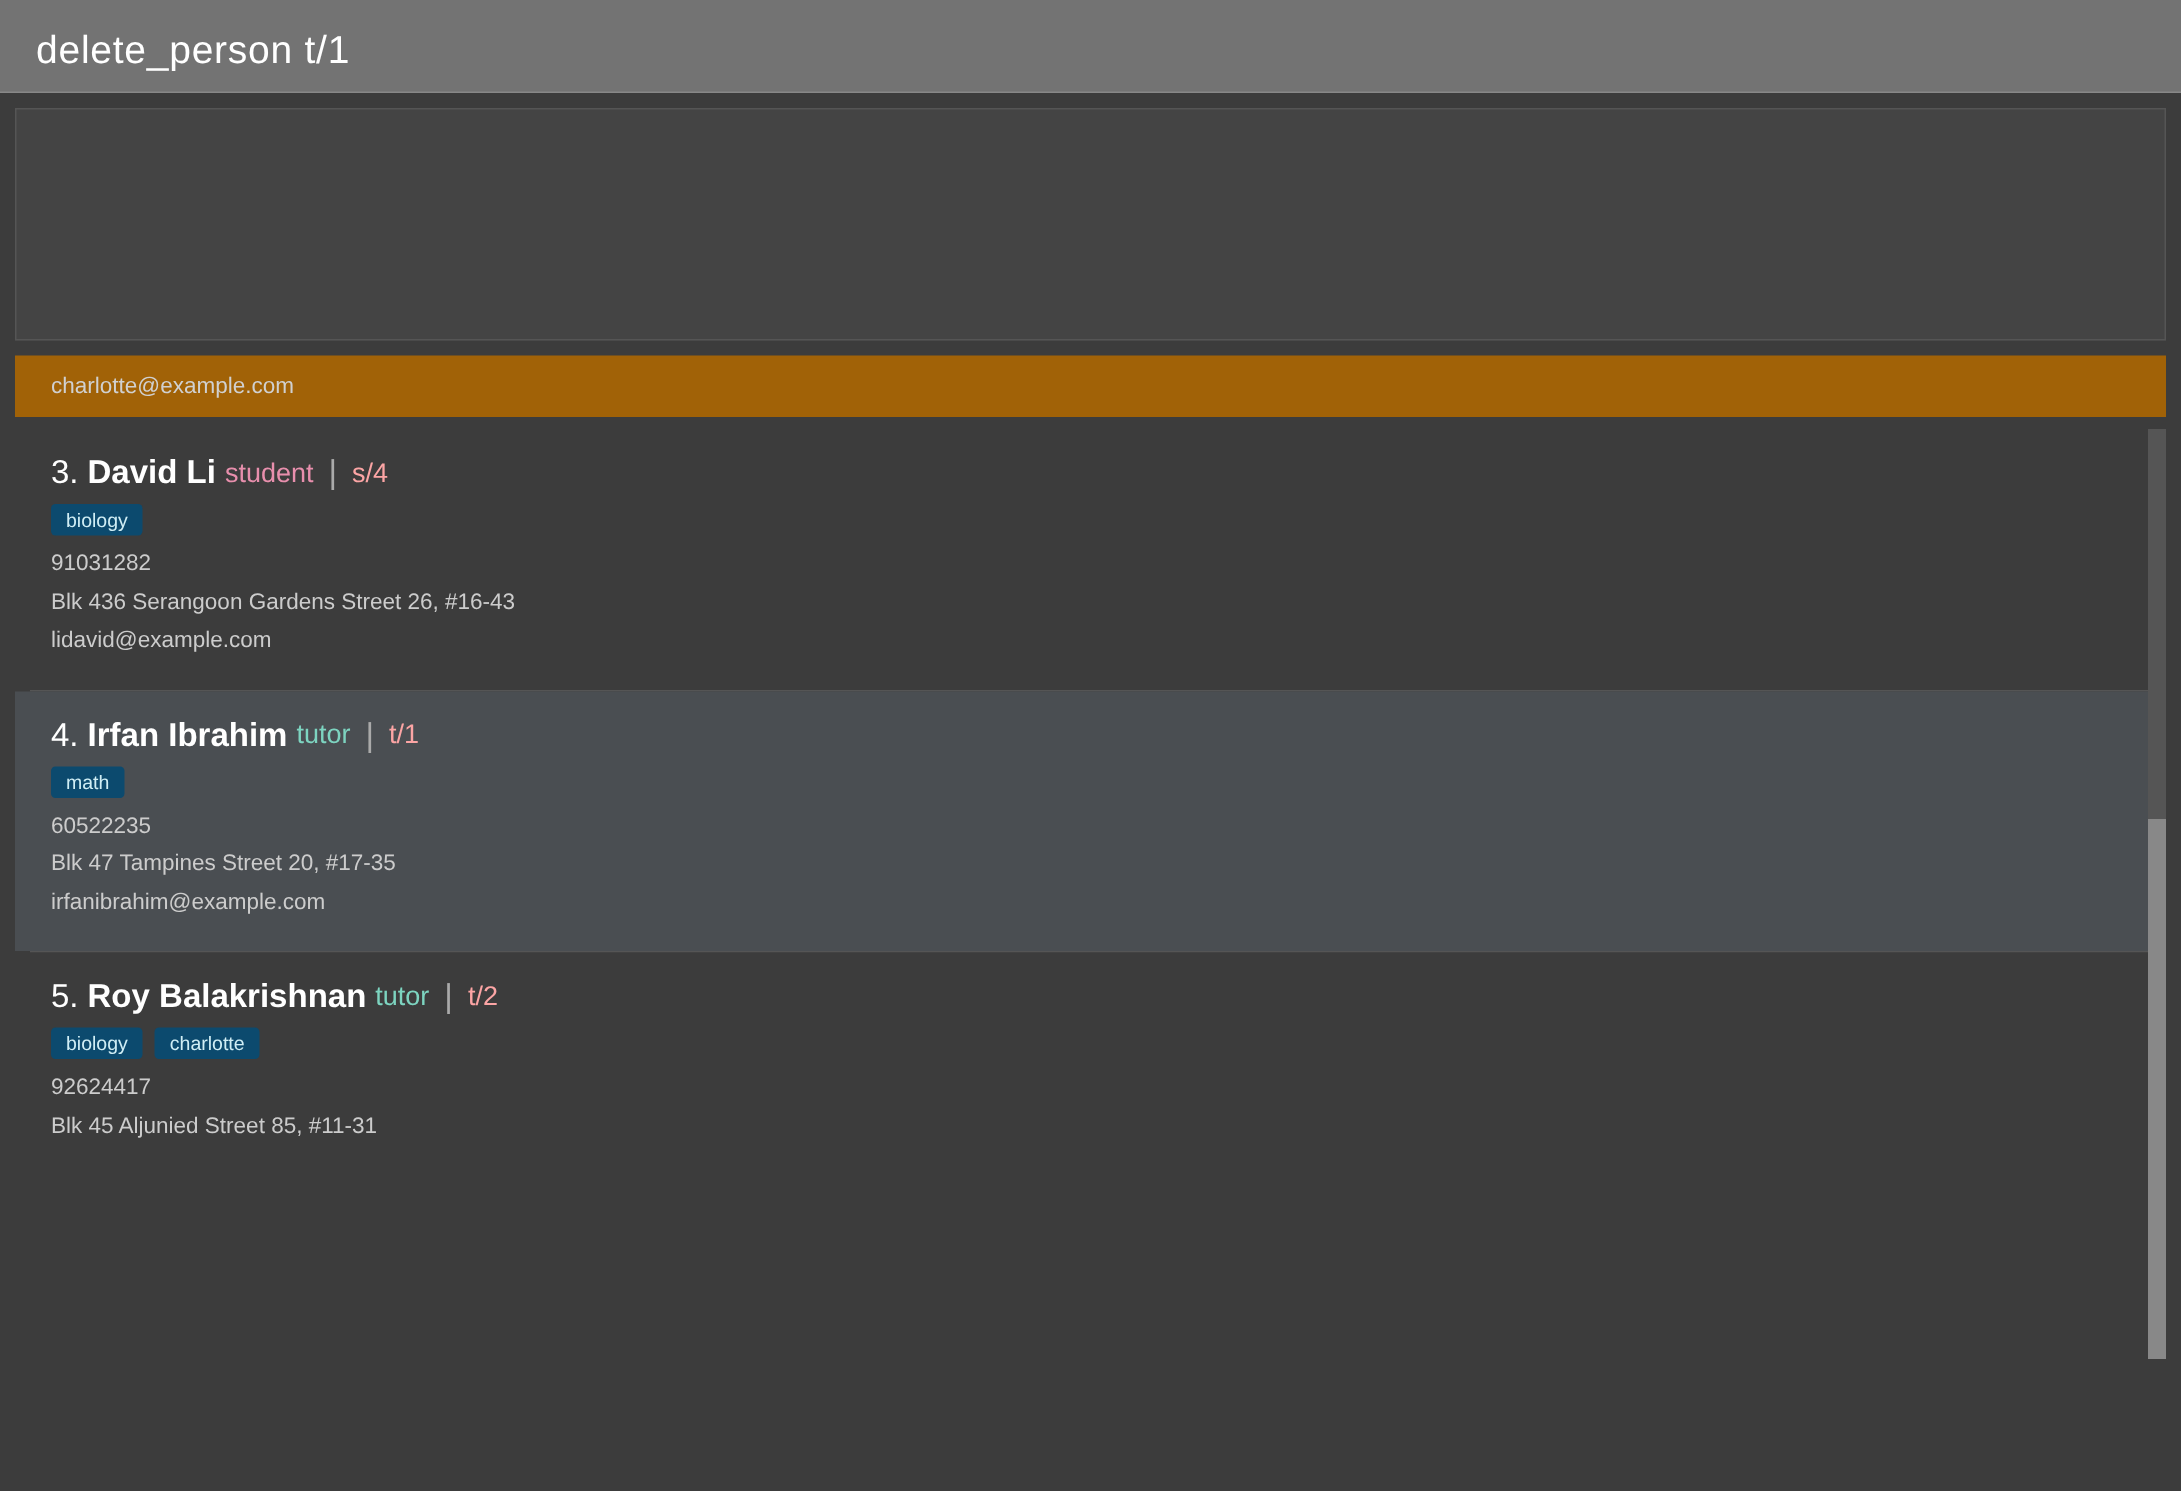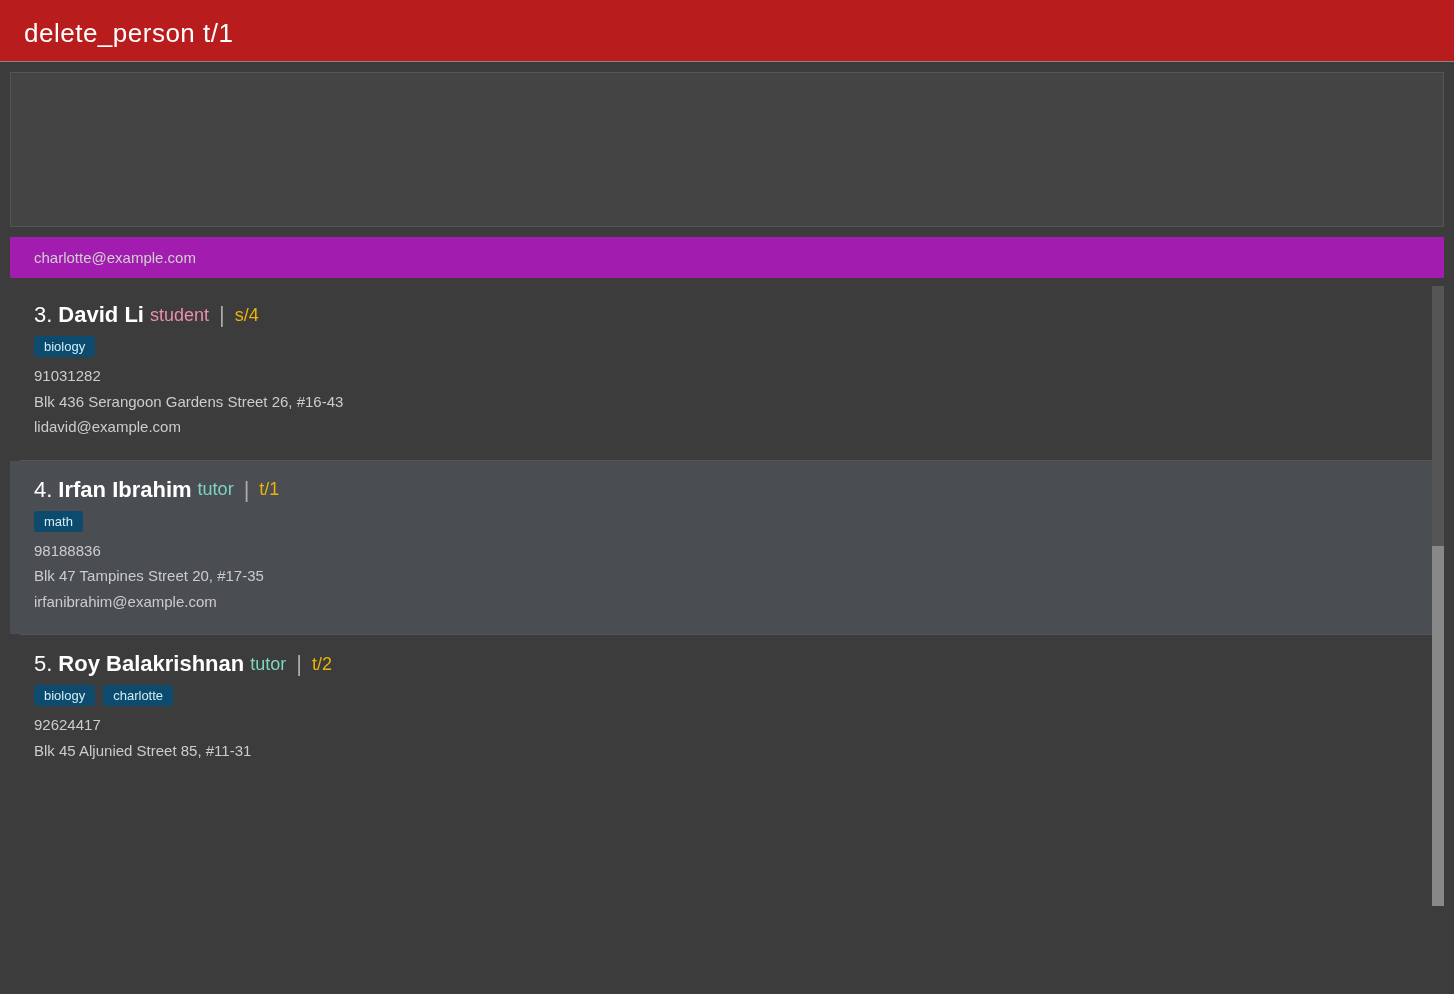--- a/index.html
+++ b/index.html
@@ -11,41 +11,41 @@
     body {
       background-color: #3c3c3c;
       font-family: 'Segoe UI', Arial, sans-serif;
       color: #e0e0e0;
       width: 1454px;
       min-height: 994px;
       overflow-x: hidden;
     }
 
     .title-bar {
-      background-color: #b91c1c;
+      background-color: #737373;
       padding: 18px 40px 12px 24px;
       border-bottom: 1px solid #888;
     }
 
     .title-bar h1 {
       font-size: 26px;
       font-weight: 400;
       color: #ffffff;
       letter-spacing: 0.5px;
     }
 
     .empty-panel {
       background-color: #444;
       border: 1px solid #555;
       margin: 10px 10px;
       height: 155px;
     }
 
     .email-bar {
-      background-color: #a21caf;
+      background-color: #a16207;
       padding: 12px 24px;
       margin: 8px 10px;
       font-size: 15px;
       color: #d0d0d0;
     }
 
     .content-area {
       position: relative;
       margin: 0 10px;
     }
@@ -113,21 +113,21 @@
       font-weight: 400;
     }
 
     .separator {
       color: #aaa;
       font-weight: 300;
       margin: 0 4px;
     }
 
     .person-id {
-      color: #eab308;
+      color: #fca5a5;
       font-size: 18px;
       font-weight: 400;
     }
 
     .tags {
       display: flex;
       gap: 8px;
       margin-bottom: 8px;
       flex-wrap: wrap;
     }
@@ -192,21 +192,21 @@
     <div class="person-header">
       <span class="person-number">4.</span>
       <span class="person-name">Irfan Ibrahim</span>
       <span class="person-role-tutor">tutor</span>
       <span class="separator">|</span>
       <span class="person-id">t/1</span>
     </div>
     <div class="tags">
       <span class="tag">math</span>
     </div>
-    <div class="person-phone">98188836</div>
+    <div class="person-phone">60522235</div>
     <div class="person-address">Blk 47 Tampines Street 20, #17-35</div>
     <div class="person-email">irfanibrahim@example.com</div>
   </div>
 
   <div class="divider-line"></div>
 
   <div class="person-card normal">
     <div class="person-header">
       <span class="person-number">5.</span>
       <span class="person-name">Roy Balakrishnan</span>

